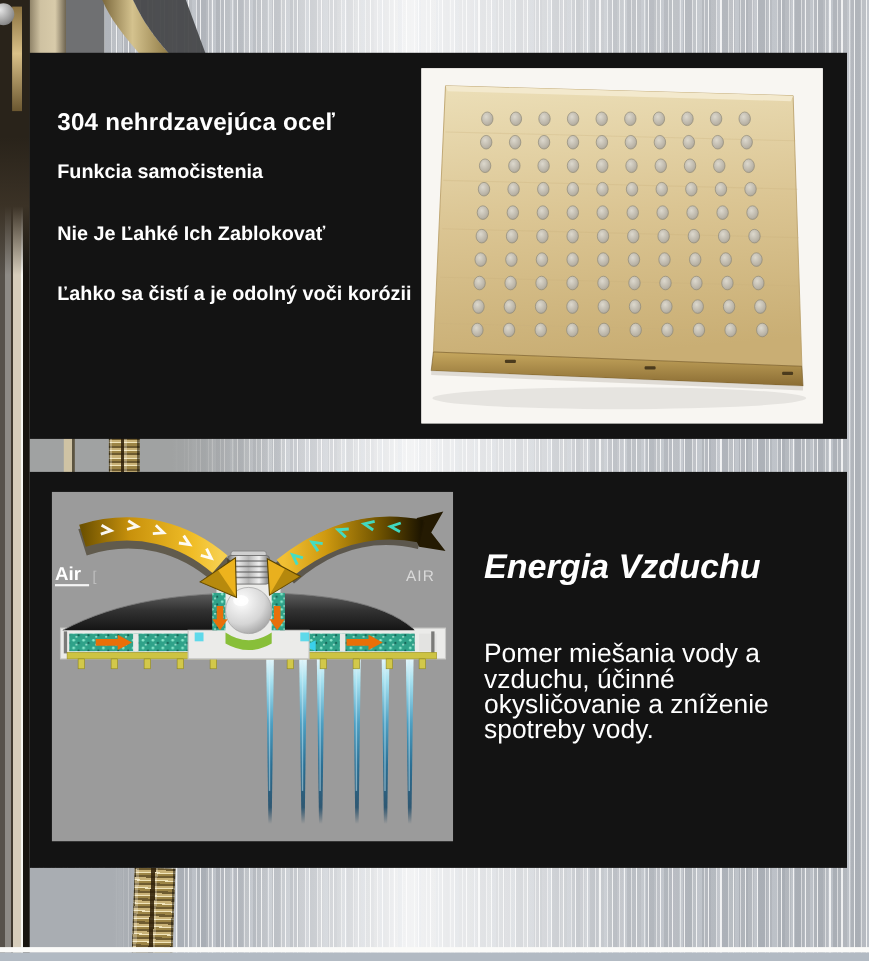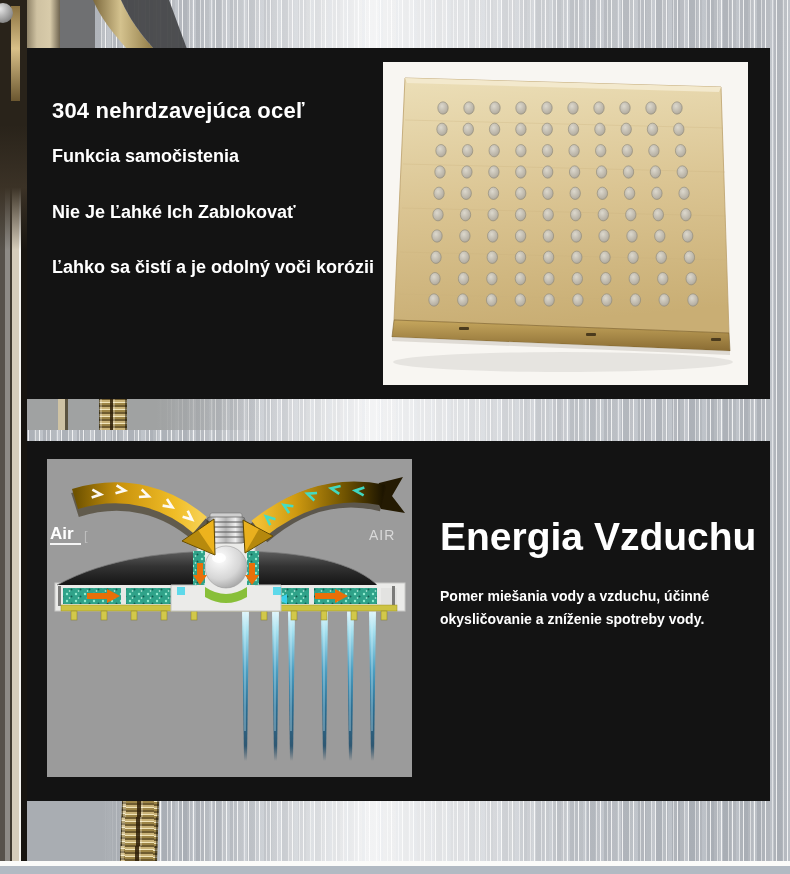--- a/index.html
+++ b/index.html
@@ -66,32 +66,32 @@
   .beige-gap{position:absolute;left:58px;top:398px;width:10px;height:32px;
     background:linear-gradient(90deg,#cfc3a4 0 7px,#5c5440 7px 10px);}
 
   
   .strip-white{position:absolute;left:0;top:861px;width:790px;height:5px;background:#fbfbf9;}
   .strip-gray{position:absolute;left:0;top:866px;width:790px;height:8px;background:#b2bac3;}
 
   
   .panel{position:absolute;background:#131313;color:#fff;}
   .panel-steel{left:27px;top:48px;width:743px;height:351px;}
-  .panel-air{left:27px;top:429px;width:743px;height:360px;margin-top:12px;}
+  .panel-air{left:27px;top:429px;width:743px;height:360px;}
 
   .steel-title{position:absolute;left:25px;top:32px;font-size:22px;font-weight:700;
     letter-spacing:.2px;white-space:nowrap;}
   .feat{position:absolute;left:25px;font-size:18px;font-weight:700;white-space:nowrap;}
   .feat-0{top:98px;} .feat-1{top:154px;} .feat-2{top:209px;}
 
   .photo{position:absolute;top:14px;right:22px;width:365px;height:323px;background:#f8f6f2;}
 
   .air-diagram{position:absolute;left:20px;top:18px;width:365px;height:318px;}
-  .air-title{position:absolute;left:413px;top:42px;font-size:39px;font-weight:700;white-space:nowrap;}
-  .air-body{position:absolute;left:413px;top:130px;width:272px;font-size:14px;line-height:23px;font-weight:700;}
+  .air-title{position:absolute;left:413px;top:42px;font-size:31px;font-weight:700;white-space:nowrap;font-style:italic;}
+  .air-body{position:absolute;left:413px;top:130px;width:272px;font-size:24px;line-height:23px;font-weight:400;}
 </style>
 </head>
 <body>
 
 <div class="stage">
 
   <div class="wall"></div>
   <div class="calm-gap"></div>
   <div class="calm-bottom"></div>
 

